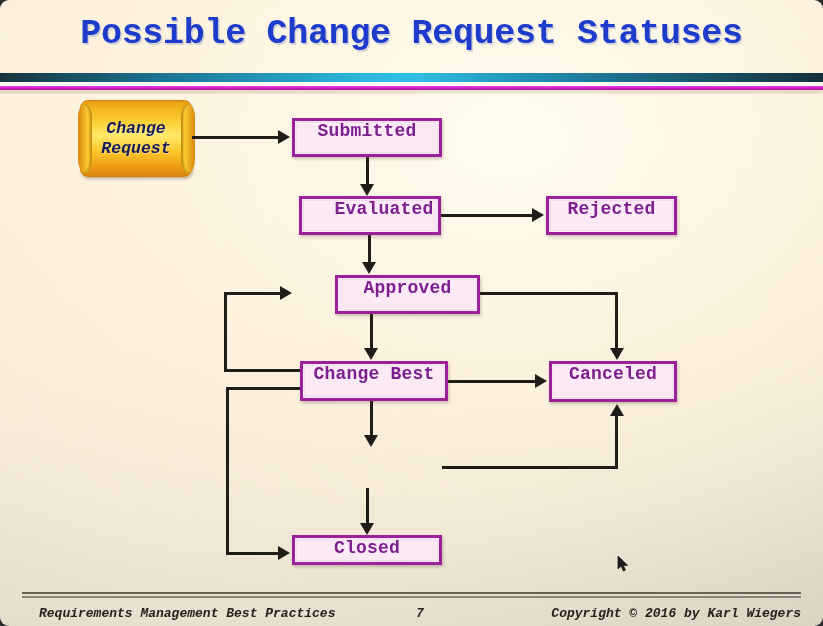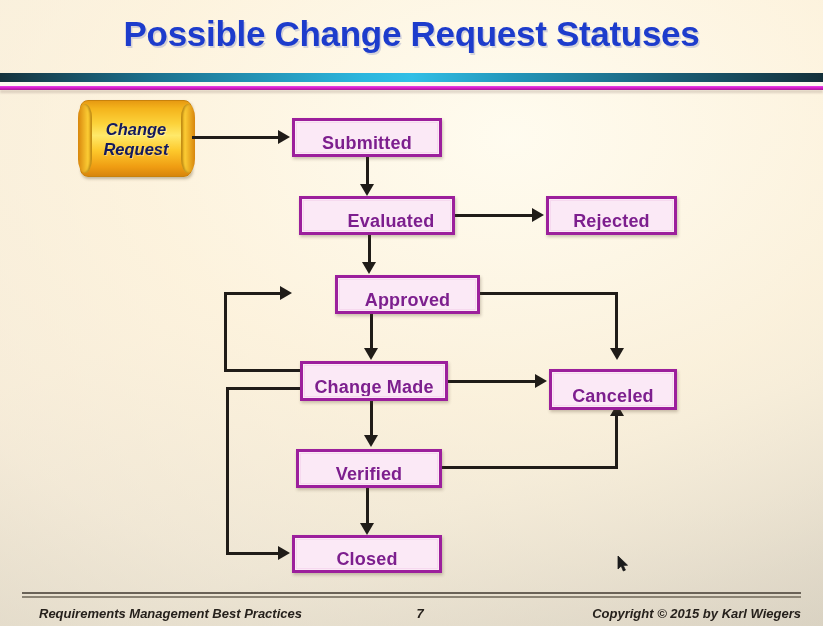--- a/index.html
+++ b/index.html
@@ -5,24 +5,25 @@
   html, body {
     margin: 0;
     padding: 0;
     background: #2b2b2b;
   }
   #slide {
     position: relative;
     width: 823px;
     height: 626px;
     overflow: hidden;
-    font-family: Liberation Sans, sans-serif;
+    font-family: Liberation Mono, monospace;
     background:
       radial-gradient(ellipse 120% 110% at 62% 22%, rgba(255,252,240,0.95) 0%, rgba(253,243,221,0.75) 38%, rgba(236,227,208,0.35) 68%, rgba(206,199,183,0.55) 100%),
       linear-gradient(160deg, #fdf4e2 0%, #fbf0dd 42%, #efe7d6 72%, #d6cfc0 100%);
+    border-radius: 9px;
   }
   
   .title {
     position: absolute;
     left: 0; right: 0;
     top: 14px;
     text-align: center;
     font-size: 35px;
     font-weight: bold;
     color: #1d3ccc;
@@ -112,21 +113,21 @@
     color: #131a5e;
     text-shadow: 1px 1px 0 rgba(255,255,255,0.35);
   }
   
   .node {
     position: absolute;
     box-sizing: border-box;
     background: #fbe9f6;
     border: 3px solid #9c1f9c;
     display: flex;
-    align-items: flex-end;
+    align-items: flex-start;
     justify-content: center;
     font-size: 18px;
     font-weight: bold;
     color: #7d1f8e;
     letter-spacing: 0.2px;
     box-shadow: 1px 2px 3px rgba(90,70,50,0.30);
   }
   .node::after {
     content: "";
     position: absolute;
@@ -248,49 +249,46 @@
   <div class="conn h" style="left:442px; top:466px; width:176px;"></div>
   <div class="conn v" style="left:615px; top:416px; height:52px;"></div>
   <div class="arrow up" style="left:610px; top:404px;"></div>
 
   <div class="conn v" style="left:366px; top:488px; height:35px;"></div>
   <div class="arrow down" style="left:360px; top:523px;"></div>
 
   <div class="node" style="left:292px; top:118px; width:150px; height:39px;">
     <span>Submitted</span>
   </div>
-  <div class="node" style="left:299px; top:196px; width:156px; height:39px;padding-left:28px;">
+  <div class="node" style="left:299px; top:196px; width:142px; height:39px;padding-left:28px;">
     <span>Evaluated</span>
   </div>
   <div class="node" style="left:546px; top:196px; width:131px; height:39px;">
     <span>Rejected</span>
   </div>
   <div class="node" style="left:299px; top:275px; width:145px; height:39px;margin-left:36px;">
     <span>Approved</span>
   </div>
   <div class="node" style="left:300px; top:361px; width:148px; height:40px;">
-    <span>Change Made</span>
-  </div>
-  <div class="node" style="left:549px; top:361px; width:128px; height:41px;margin-top:8px;">
+    <span>Change Best</span>
+  </div>
+  <div class="node" style="left:549px; top:361px; width:128px; height:41px;">
     <span>Canceled</span>
   </div>
-  <div class="node" style="left:296px; top:449px; width:146px; height:39px;">
-    <span>Verified</span>
-  </div>
-  <div class="node" style="left:292px; top:535px; width:150px; height:38px;">
+  <div class="node" style="left:292px; top:535px; width:150px; height:30px;">
     <span>Closed</span>
   </div>
 
   <div class="cursor">
     <svg width="12" height="18" viewBox="0 0 12 18">
       <path d="M1 1 L1 14 L4.2 11 L6.3 16 L8.4 15.1 L6.3 10.4 L10.5 10.2 Z" fill="#1b1b1b" stroke="#1b1b1b" stroke-width="0.8"></path>
     </svg>
   </div>
 
   <div class="footer-rule-a"></div>
   <div class="footer-rule-b"></div>
   <div class="footer">
     <span class="left">Requirements Management Best Practices</span>
     <span class="mid">7</span>
-    <span class="right">Copyright © 2015 by Karl  Wiegers</span>
+    <span class="right">Copyright © 2016 by Karl  Wiegers</span>
   </div>
 
 </div>
 
 </body></html>

